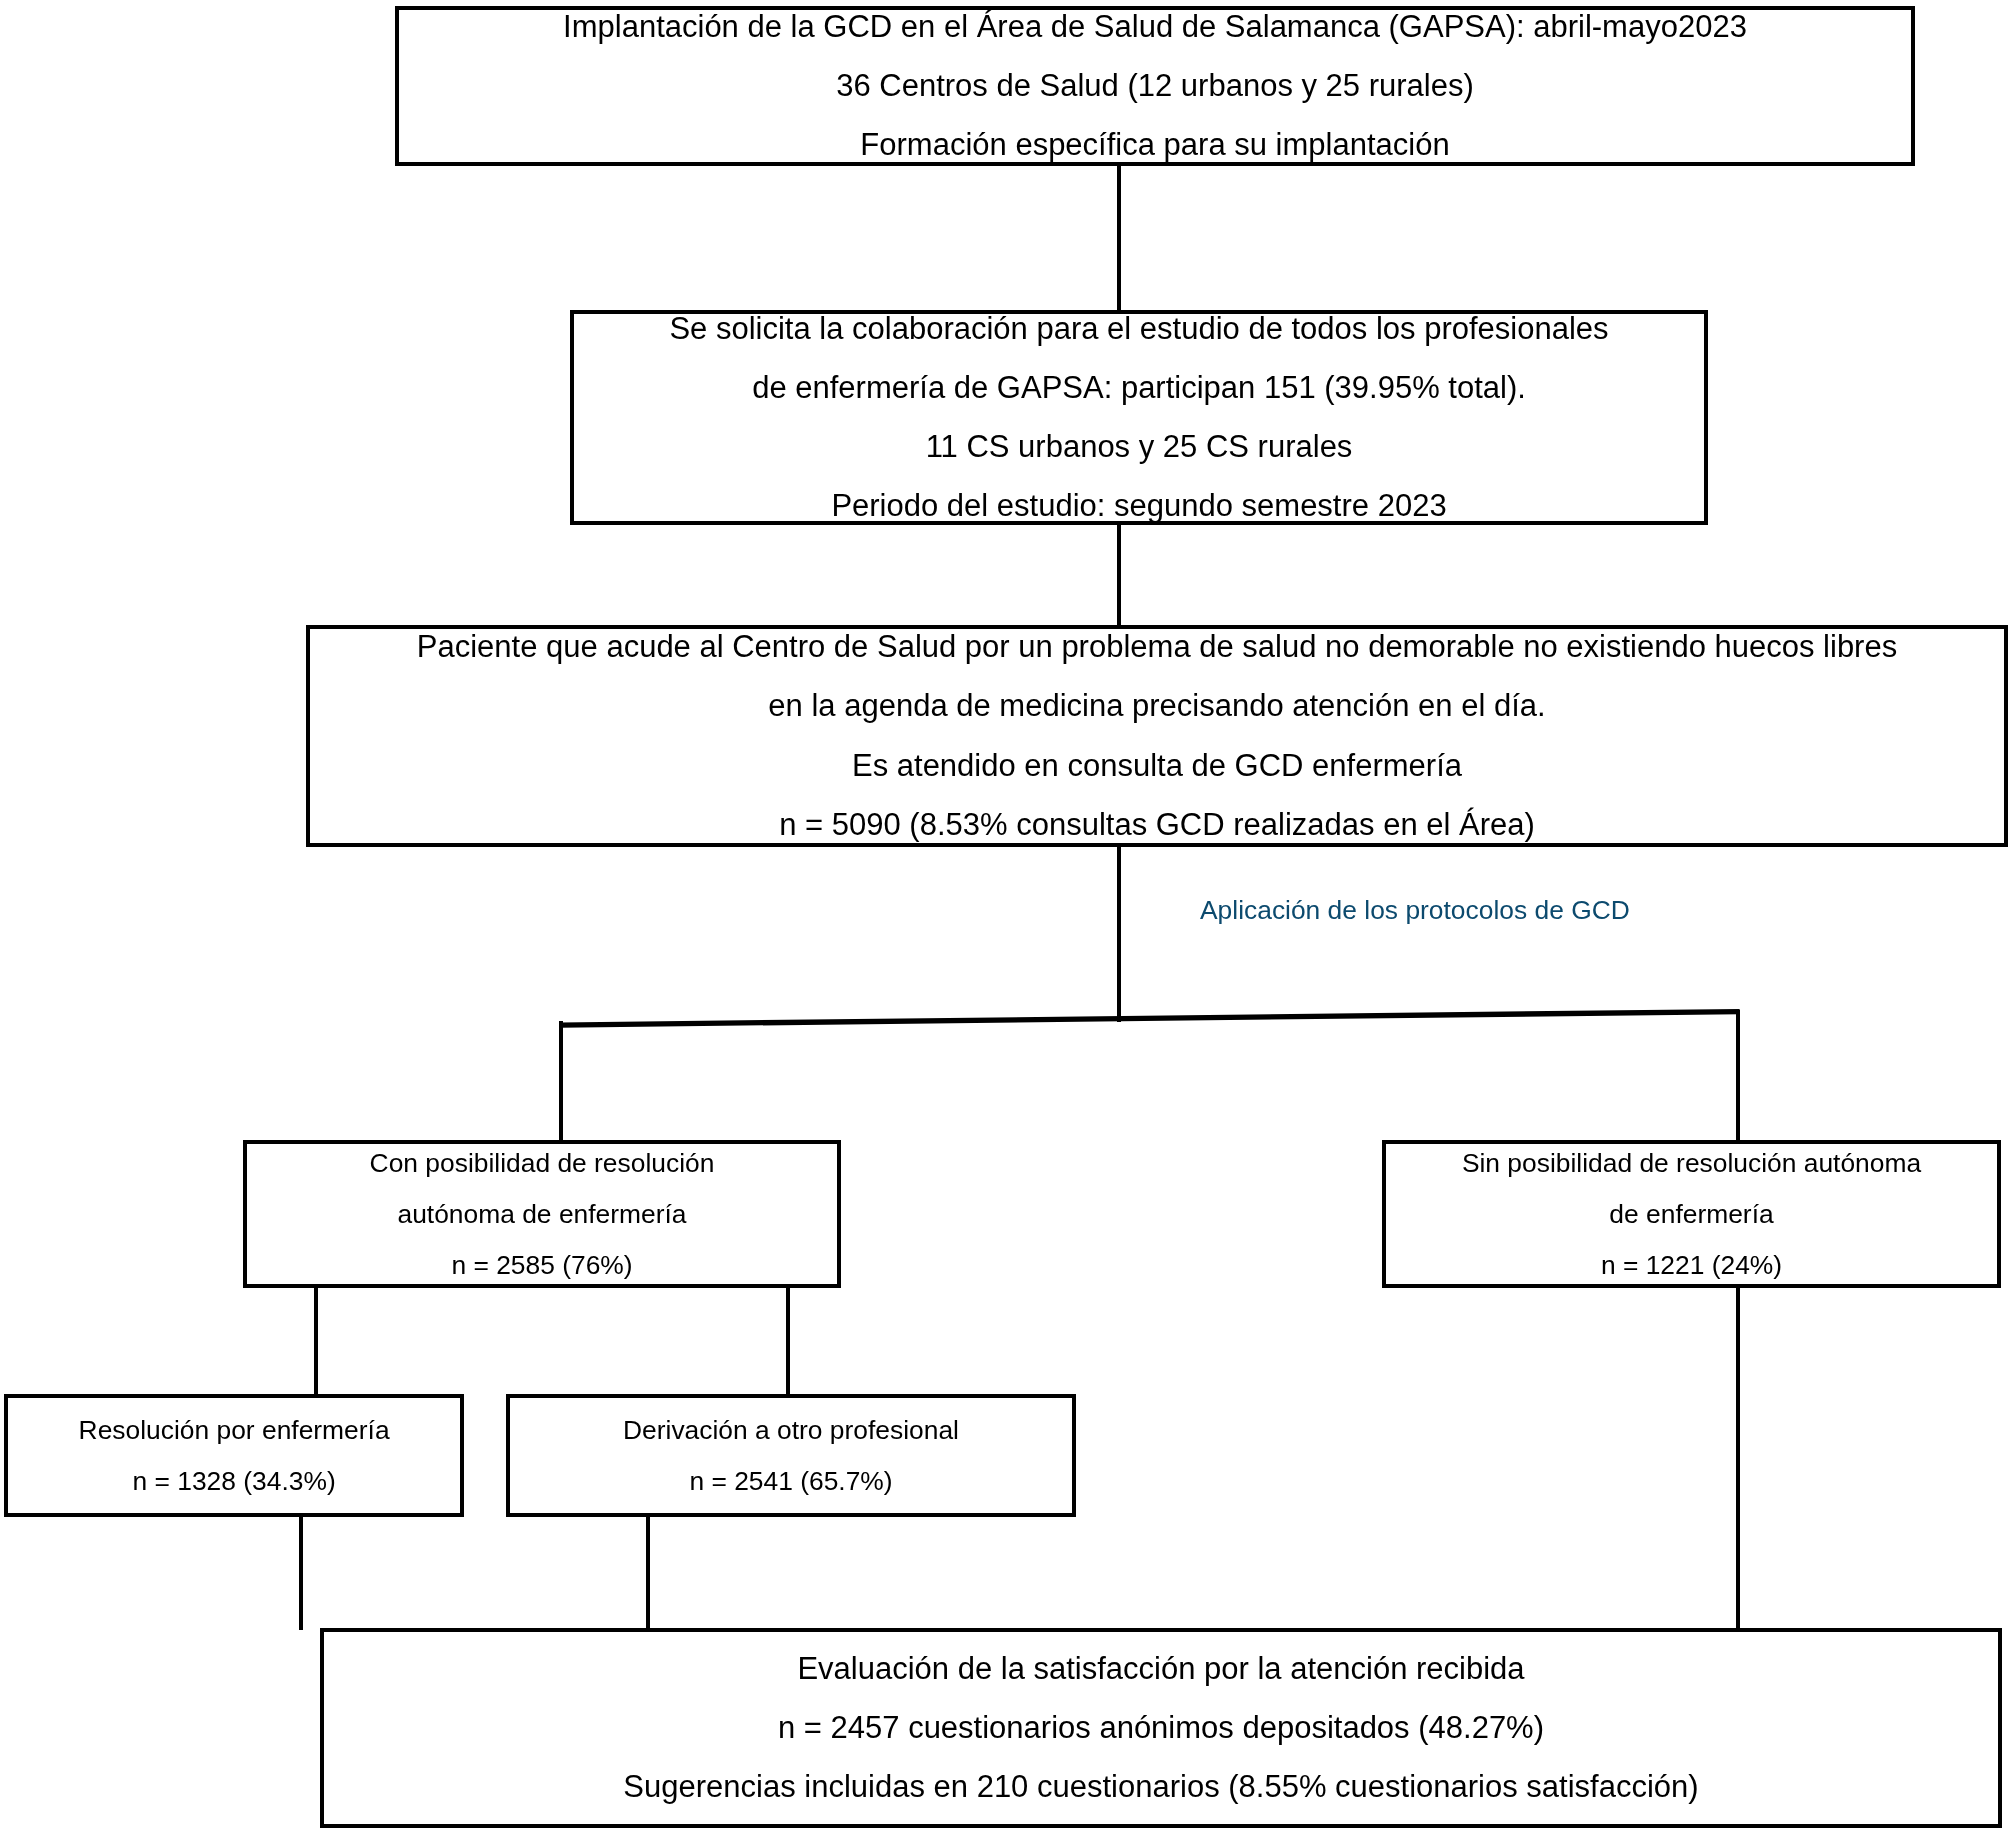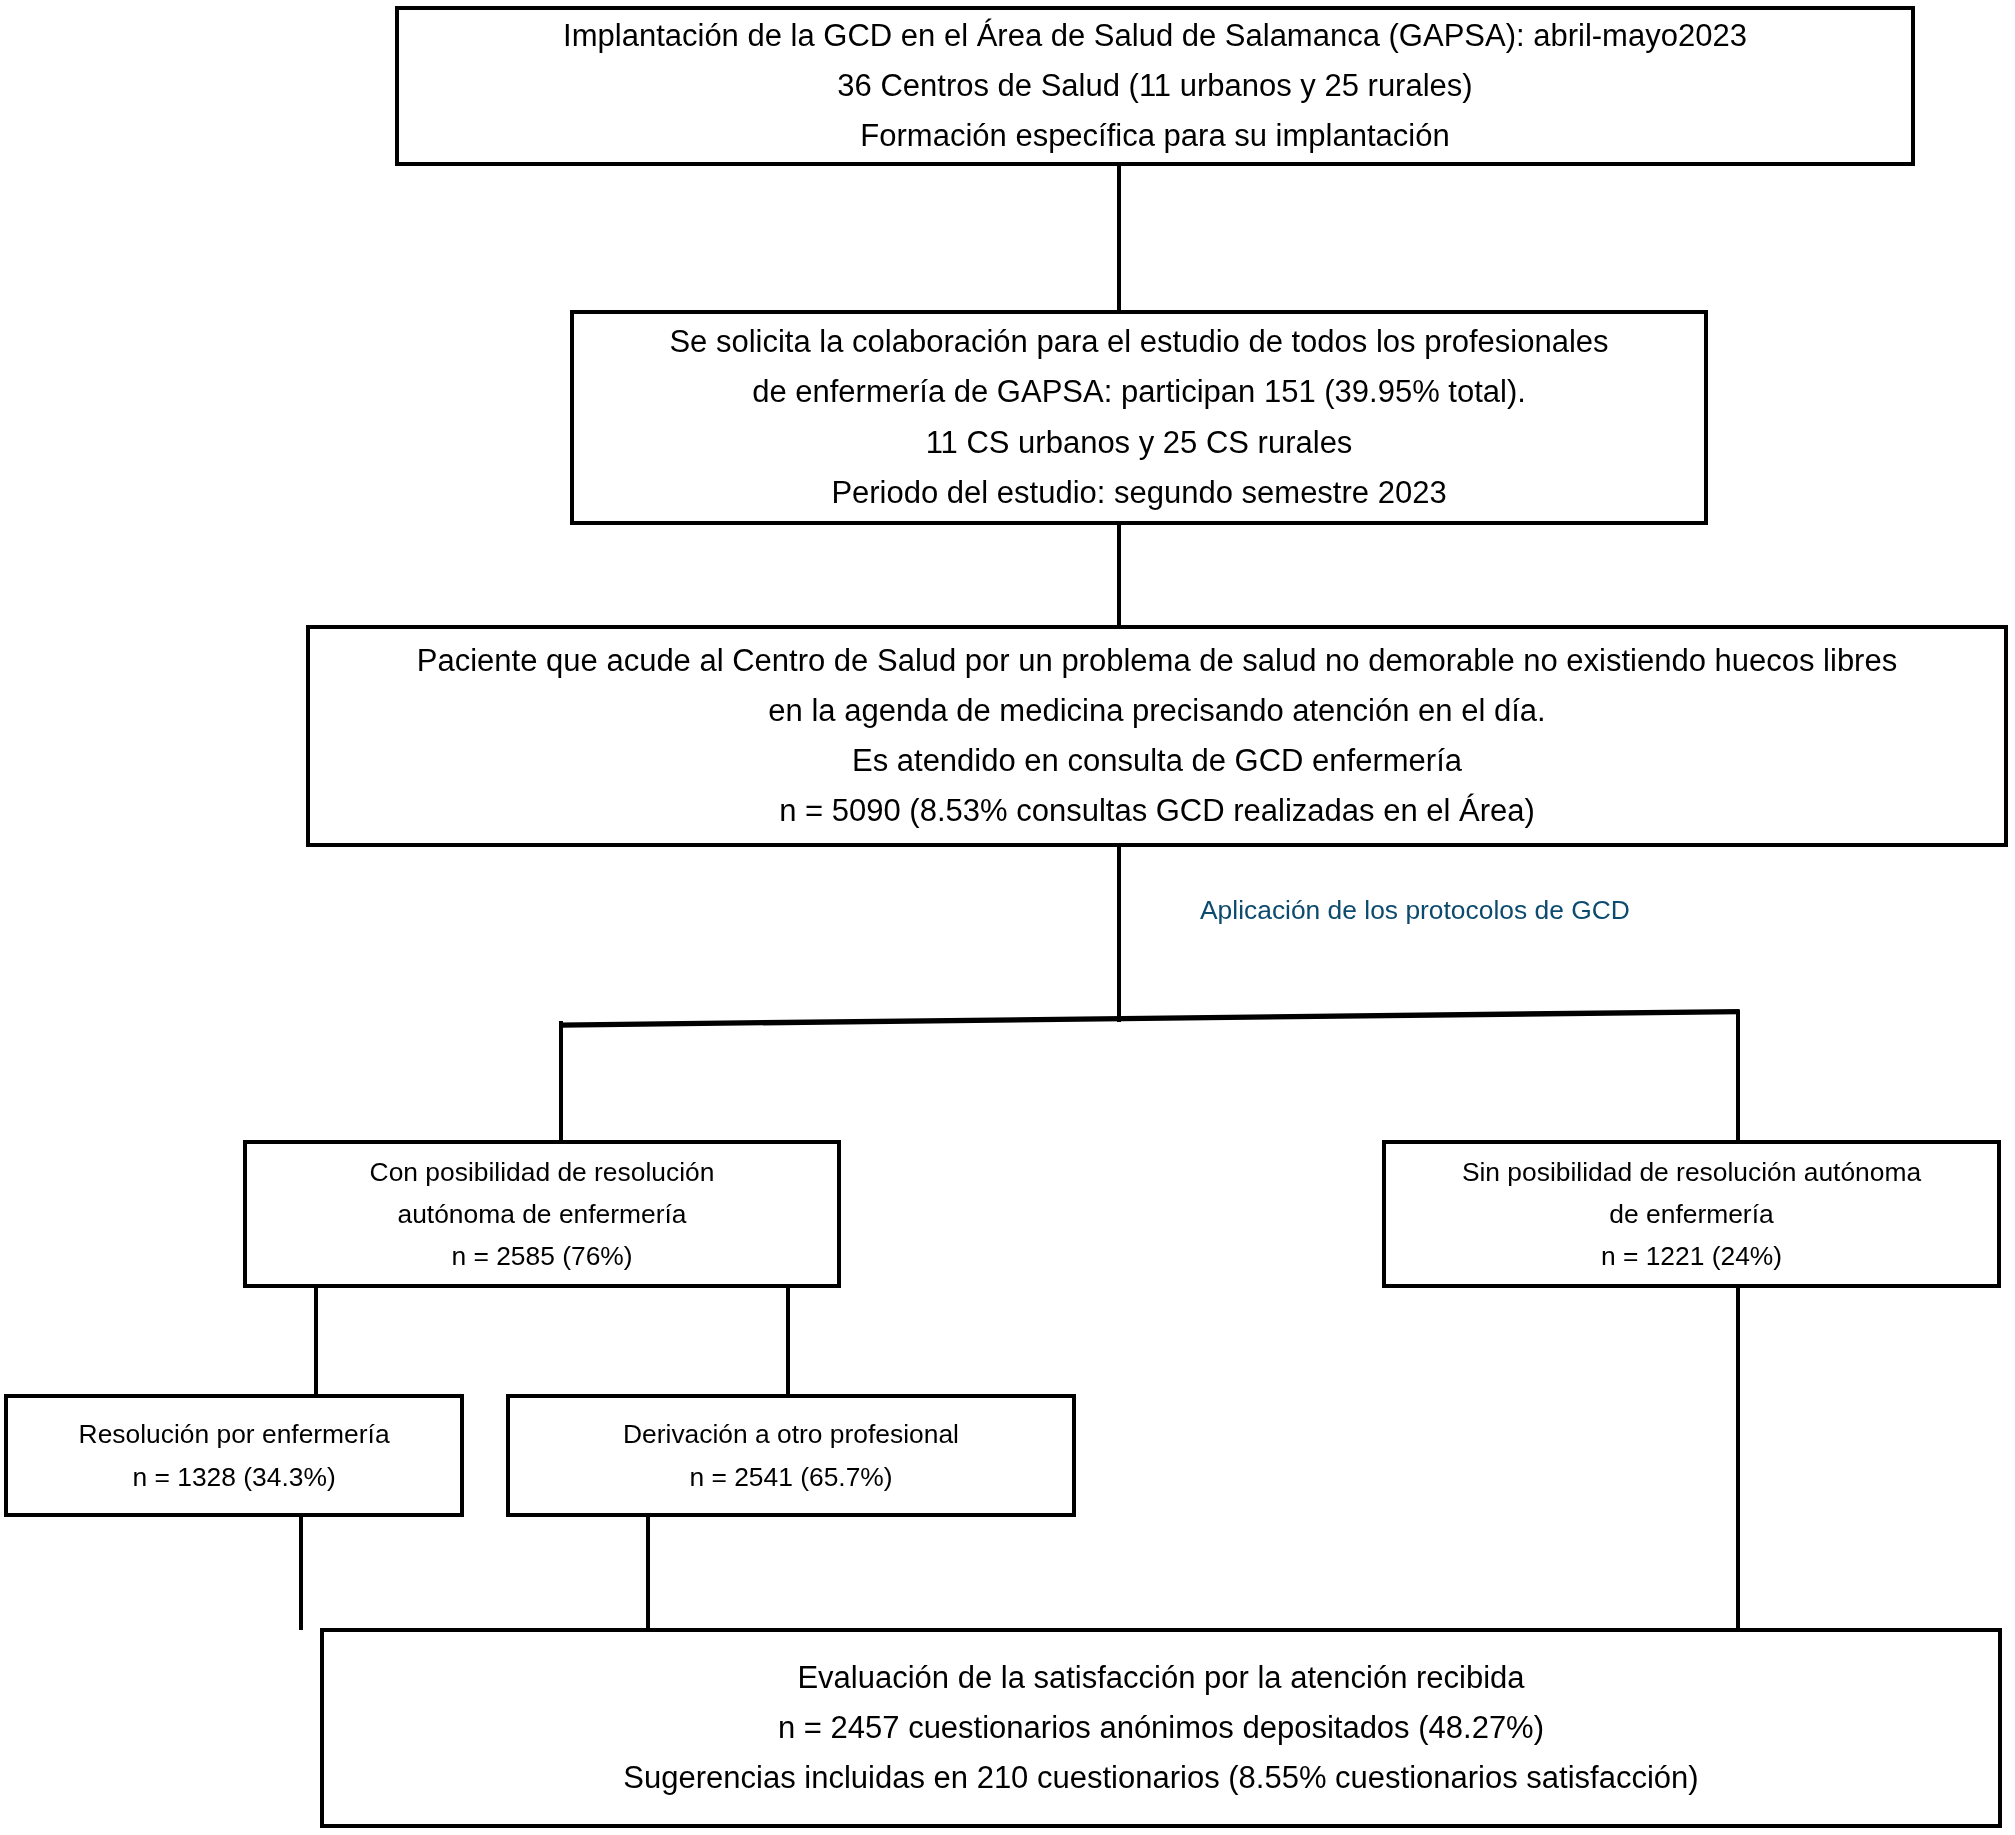--- a/index.html
+++ b/index.html
@@ -23,20 +23,21 @@
     position: absolute;
     box-sizing: border-box;
     border: 4.1px solid #000000;
     background: #ffffff;
     display: flex;
     flex-direction: column;
     align-items: center;
     justify-content: center;
     text-align: center;
     z-index: 3;
+    gap: 9px;
   }
   .node .line {
     display: block;
     white-space: nowrap;
   }
   
   #node-implantacion {
     left: 395px; top: 5.9px; width: 1520px; height: 160px;
     font-size: 31px;
     line-height: 1.62;
@@ -125,21 +126,21 @@
   <div class="conn v" style="left:299px; top:1515px; height:115px;"></div>
 
   <div class="conn v" style="left:646px; top:1515px; height:115px;"></div>
 
   <div class="conn v" style="left:1736px; top:1286px; height:344px;"></div>
 
   <div class="edge-label" id="label-protocolos" style="left:1200px; top:895px;">Aplicación de los protocolos de GCD</div>
 
   <div class="node" id="node-implantacion">
     <span class="line">Implantación de la GCD en el Área de Salud de Salamanca (GAPSA): abril-mayo2023</span>
-    <span class="line">36 Centros de Salud (11 urbanos y 25 rurales)</span>
+    <span class="line">36 Centros de Salud (12 urbanos y 25 rurales)</span>
     <span class="line">Formación específica para su implantación</span>
   </div>
 
   <div class="node" id="node-colaboracion">
     <span class="line">Se solicita la colaboración para el estudio de todos los profesionales</span>
     <span class="line">de enfermería de GAPSA: participan 151 (39.95% total).</span>
     <span class="line">11 CS urbanos y 25 CS rurales</span>
     <span class="line">Periodo del estudio: segundo semestre 2023</span>
   </div>
 

